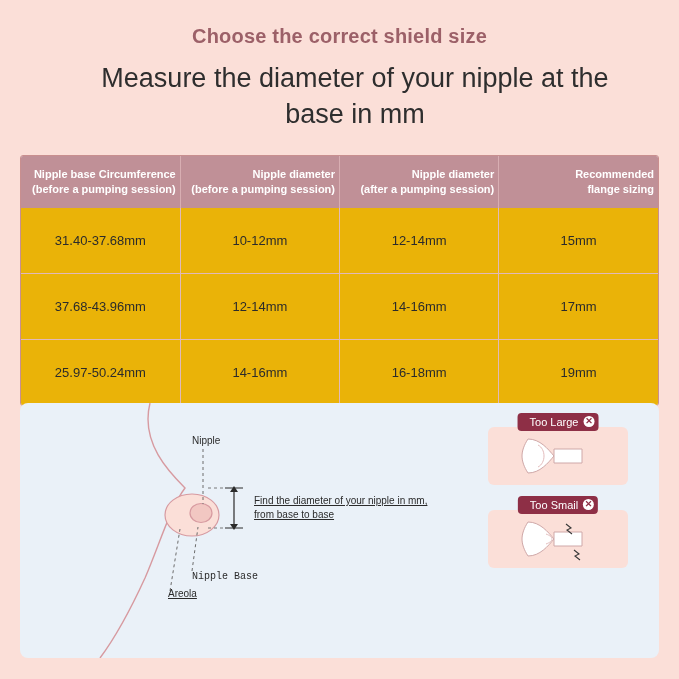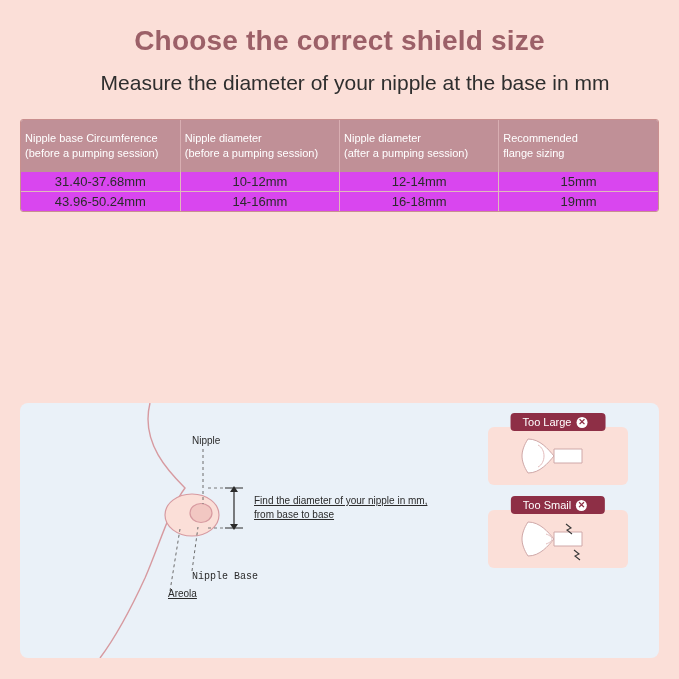--- a/index.html
+++ b/index.html
@@ -14,29 +14,29 @@
     overflow: hidden;
   }
   .page {
     position: relative;
     width: 679px;
     height: 679px;
     box-sizing: border-box;
   }
   .title {
     text-align: center;
-    font-size: 28px;
+    font-size: 20px;
     font-weight: bold;
     color: #9c6068;
     letter-spacing: 0.2px;
     padding-top: 25px;
   }
   .subtitle {
     text-align: center;
-    font-size: 21px;
+    font-size: 27px;
     color: #2e2e2e;
     line-height: 1.35;
     margin-top: 12px;
     padding: 0 60px;
     margin-left: 31px;
   }
   
   .table-wrap {
     margin: 22px 20px 0 20px;
     border: 1px solid #c98f8f;
@@ -46,36 +46,36 @@
   }
   table {
     border-collapse: collapse;
     width: 100%;
     table-layout: fixed;
   }
   thead th {
     background: #c09097;
     color: #ffffff;
     font-size: 11px;
-    font-weight: normal;
+    font-weight: bold;
     line-height: 1.35;
     padding: 11px 4px;
     border-right: 1px solid #d8aeb2;
-    text-align: left;
+    text-align: right;
     vertical-align: middle;
   }
   thead th:last-child { border-right: none; }
   tbody td {
     font-size: 13px;
     color: #2b2b2b;
     text-align: center;
-    padding: 2px 4px;
+    padding: 25px 4px;
     border-right: 1px solid #e0b9bb;
     border-top: 1px solid #e0b9bb;
-    background: #d946ef;
+    background: #eab308;
   }
   tbody td:last-child { border-right: none; }
   tbody tr:first-child td { border-top: none; }
   .hdr-line2 { display: block; }
 
   
   .panel {
     position: absolute;
     left: 20px;
     top: 403px;
@@ -122,26 +122,26 @@
     overflow: hidden;
   }
   .badge {
     position: absolute;
     left: 50%;
     transform: translateX(-50%);
     top: 0;
     background: #8e2f46;
     color: #fff;
     font-size: 11px;
-    padding: 3px 18px 3px 12px;
+    padding: 3px 4px 3px 12px;
     border-radius: 4px;
     white-space: nowrap;
     z-index: 3;
     display: flex;
-    align-items: center;
+    align-items: flex-start;
     gap: 5px;
   }
   .badge .mark {
     display: inline-block;
     width: 11px;
     height: 11px;
     border-radius: 50%;
     background: #fff;
     color: #8e2f46;
     font-size: 9px;
@@ -185,21 +185,27 @@
         </tr>
       </thead>
       <tbody>
         <tr>
           <td>31.40-37.68mm</td>
           <td>10-12mm</td>
           <td>12-14mm</td>
           <td>15mm</td>
         </tr>
         <tr>
-          <td>43.96-50.24mm</td>
+          <td>37.68-43.96mm</td>
+          <td>12-14mm</td>
+          <td>14-16mm</td>
+          <td>17mm</td>
+        </tr>
+        <tr>
+          <td>25.97-50.24mm</td>
           <td>14-16mm</td>
           <td>16-18mm</td>
           <td>19mm</td>
         </tr>
       </tbody>
     </table>
   </div>
 
   <div class="panel">
 

